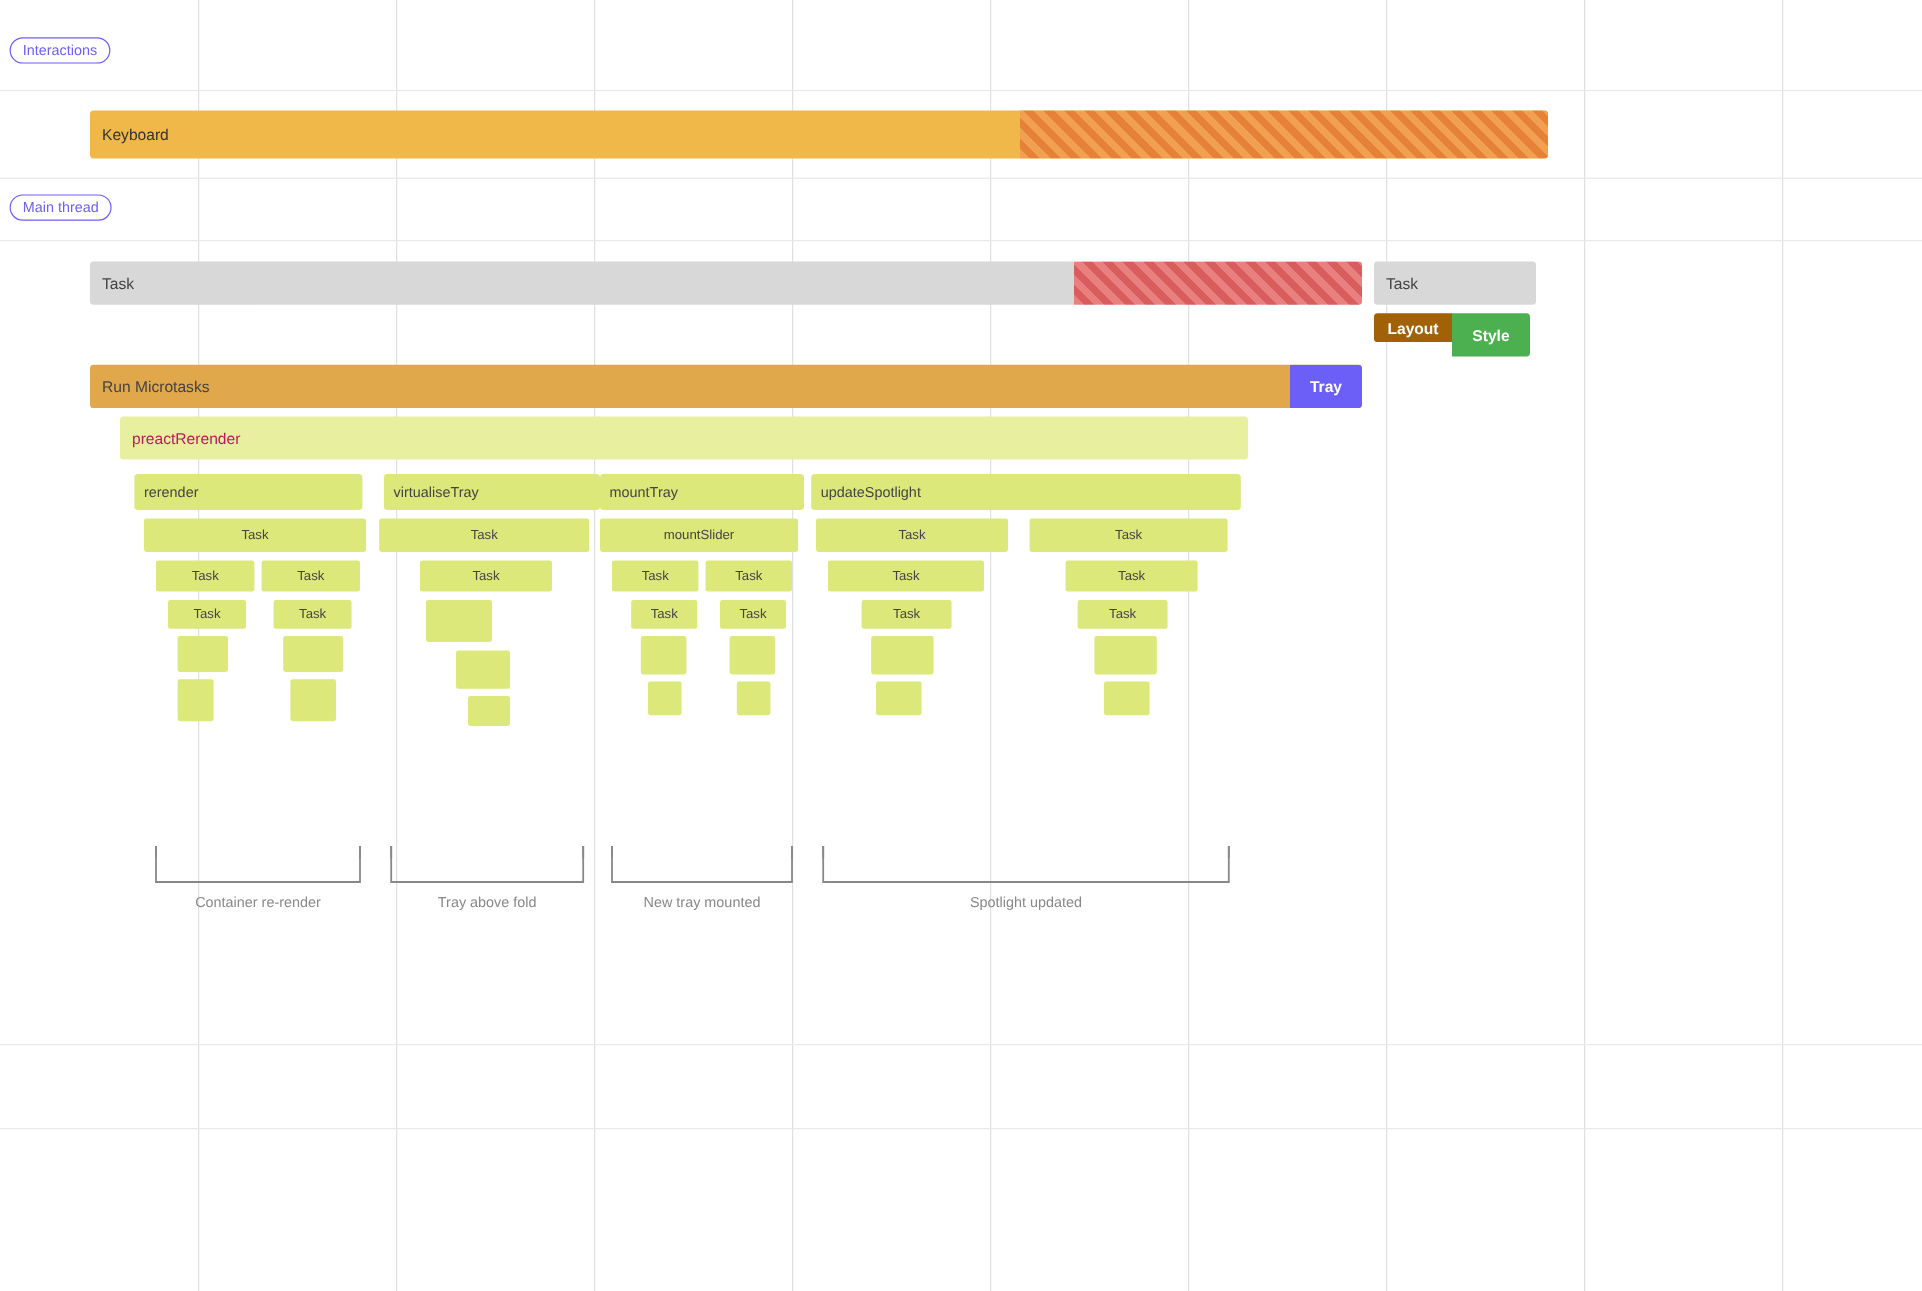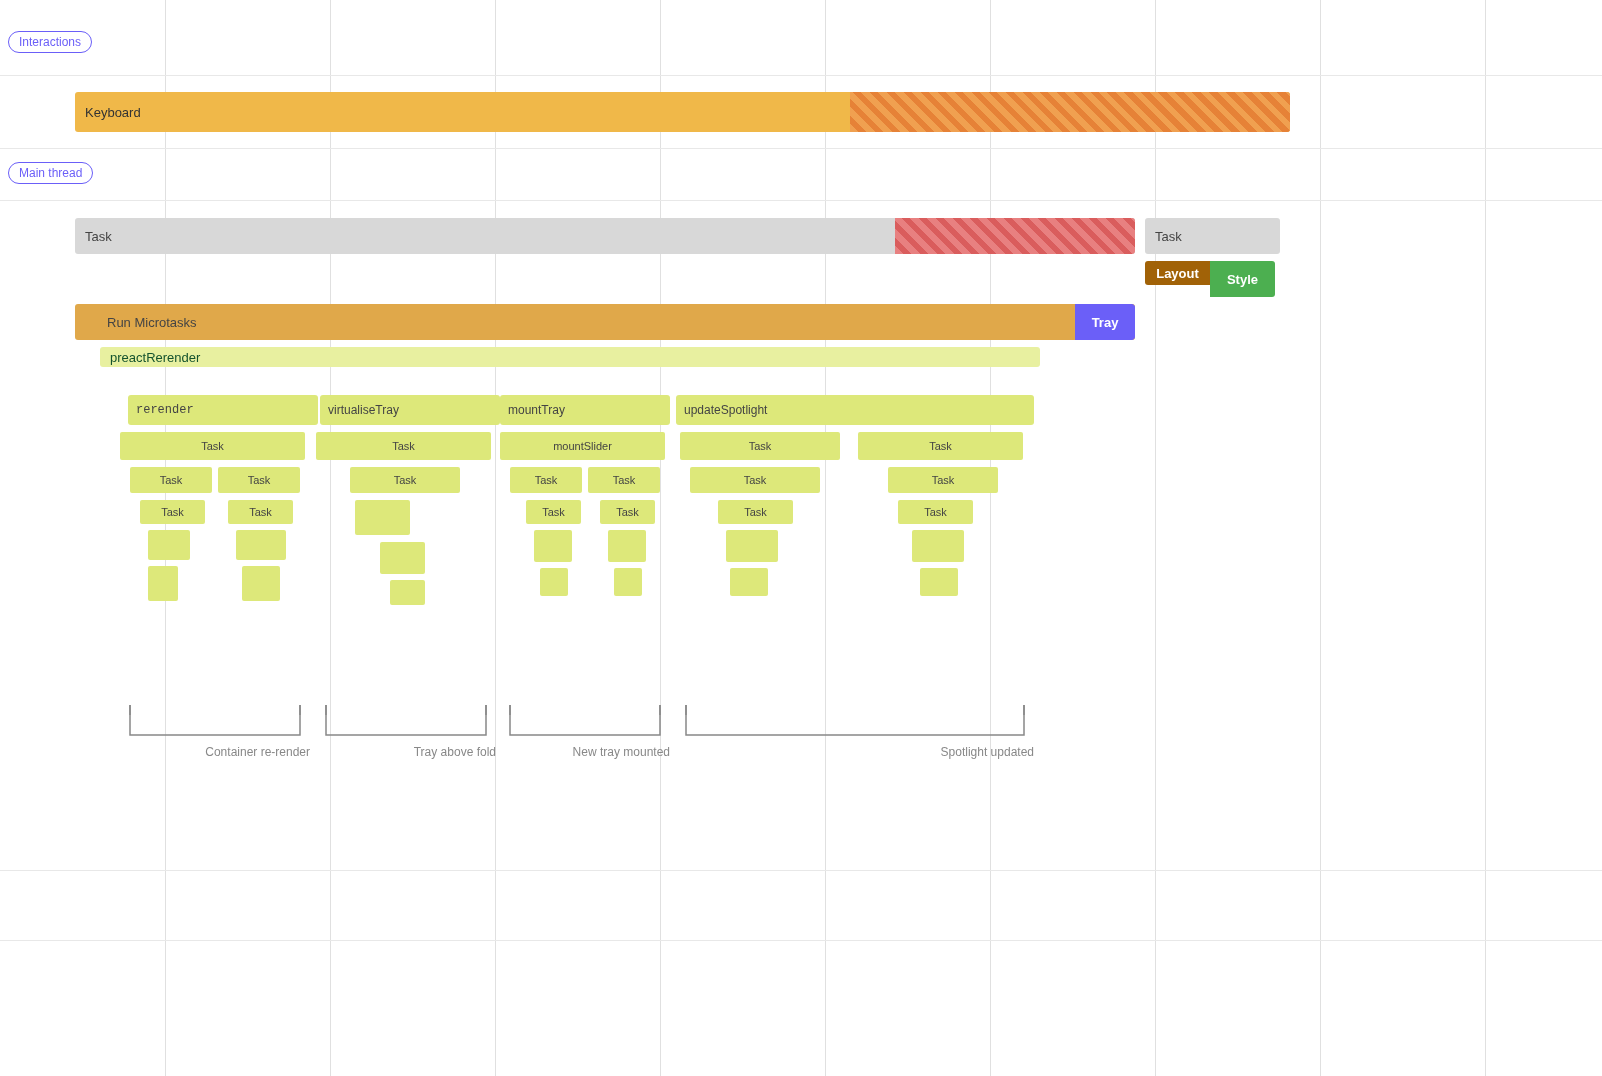--- a/index.html
+++ b/index.html
@@ -142,24 +142,24 @@
       background: #e0a84a;
       border-radius: 3px;
       color: #444;
     }
 
     
     .preact-bar {
       left: 100px;
       top: 347px;
       width: 940px;
-      height: 20px;
+      height: 36px;
       background: #e8f0a0;
       border-radius: 3px;
-      color: #14532d;
+      color: #be185d;
     }
 
     
     .style-btn {
       position: absolute;
       right: 0;
       top: 0;
       bottom: 0;
       width: 60px;
       background: #6b5ff8;
@@ -227,21 +227,21 @@
       display: flex;
       align-items: center;
       justify-content: center;
       font-size: 11px;
       color: #444;
     }
     .bracket-label {
       position: absolute;
       font-size: 12px;
       color: #888;
-      text-align: right;
+      text-align: center;
     }
 
     
     .bracket-svg {
       position: absolute;
     }
   </style>
 </head>
 <body>
 
@@ -290,32 +290,32 @@
   <div class="layout-btn">
     <span>Layout</span>
   </div>
 
   <div class="paint-btn">
     <span>Style</span>
   </div>
 
 
   <div class="track-bar microtasks-bar" style="position:absolute;">
-    <span style="position:relative;z-index:1;margin-left:22px;">Run Microtasks</span>
+    <span style="position:relative;z-index:1;">Run Microtasks</span>
 
     <div class="style-btn">
       <span>Tray</span>
     </div>
   </div>
 
   <div class="track-bar preact-bar">
     <span>preactRerender</span>
   </div>
 
-  <div class="sub-group" style="left:128px; top:395px; width:190px; height:30px;font-family:Liberation Mono, monospace;">
+  <div class="sub-group" style="left:112px; top:395px; width:190px; height:30px;">
     <span>rerender</span>
   </div>
 
   <div class="sub-group" style="left:320px; top:395px; width:180px; height:30px;">
     <span>virtualiseTray</span>
   </div>
 
   <div class="sub-group" style="left:500px; top:395px; width:170px; height:30px;">
     <span>mountTray</span>
   </div>

